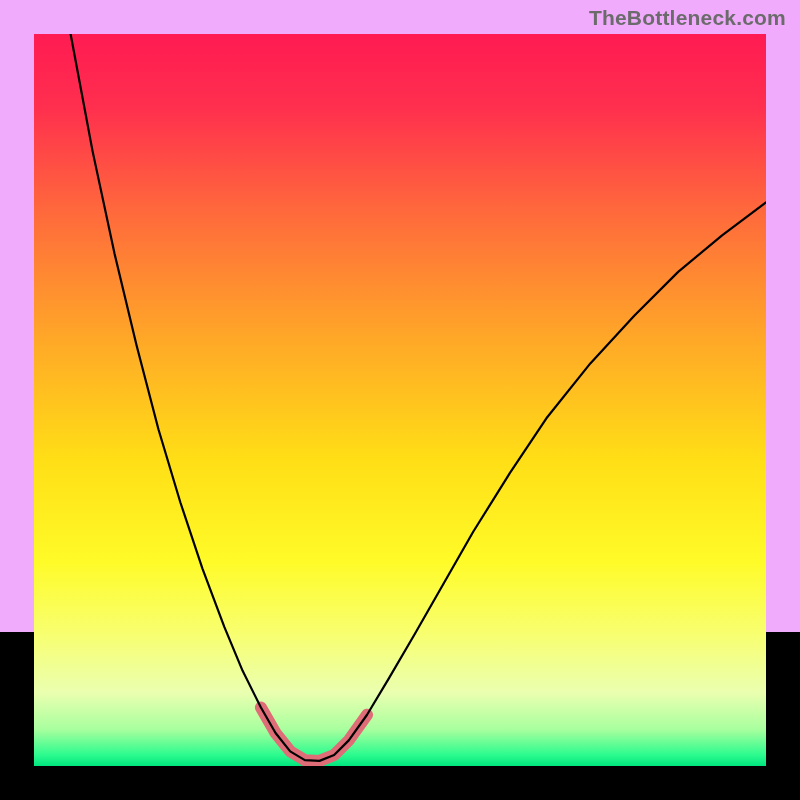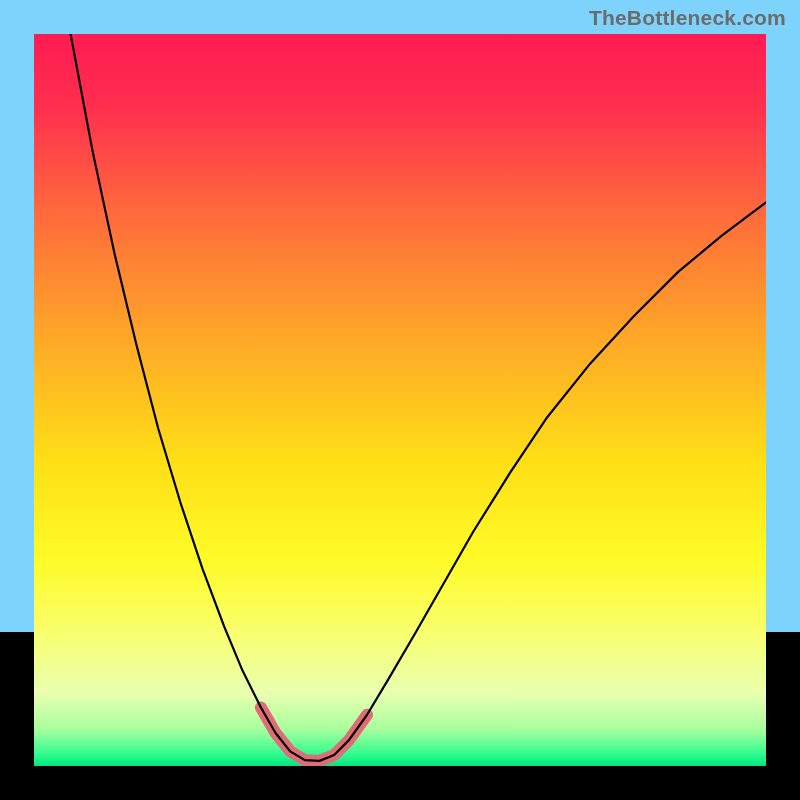--- a/index.html
+++ b/index.html
@@ -8,21 +8,21 @@
     width: 800px;
     height: 800px;
     background: #000;
     overflow: hidden;
     font-family: Arial, Helvetica, sans-serif;
   }
   .outer {
     position: relative;
     width: 800px;
     height: 632px;
-    background: #7dd3fc;
+    background: #f0abfc;
   }
   .watermark {
     position: absolute;
     top: 6px;
     right: 14px;
     color: #6b6b6b;
     font-size: 21px;
     font-weight: 600;
     letter-spacing: 0.2px;
     z-index: 40;

